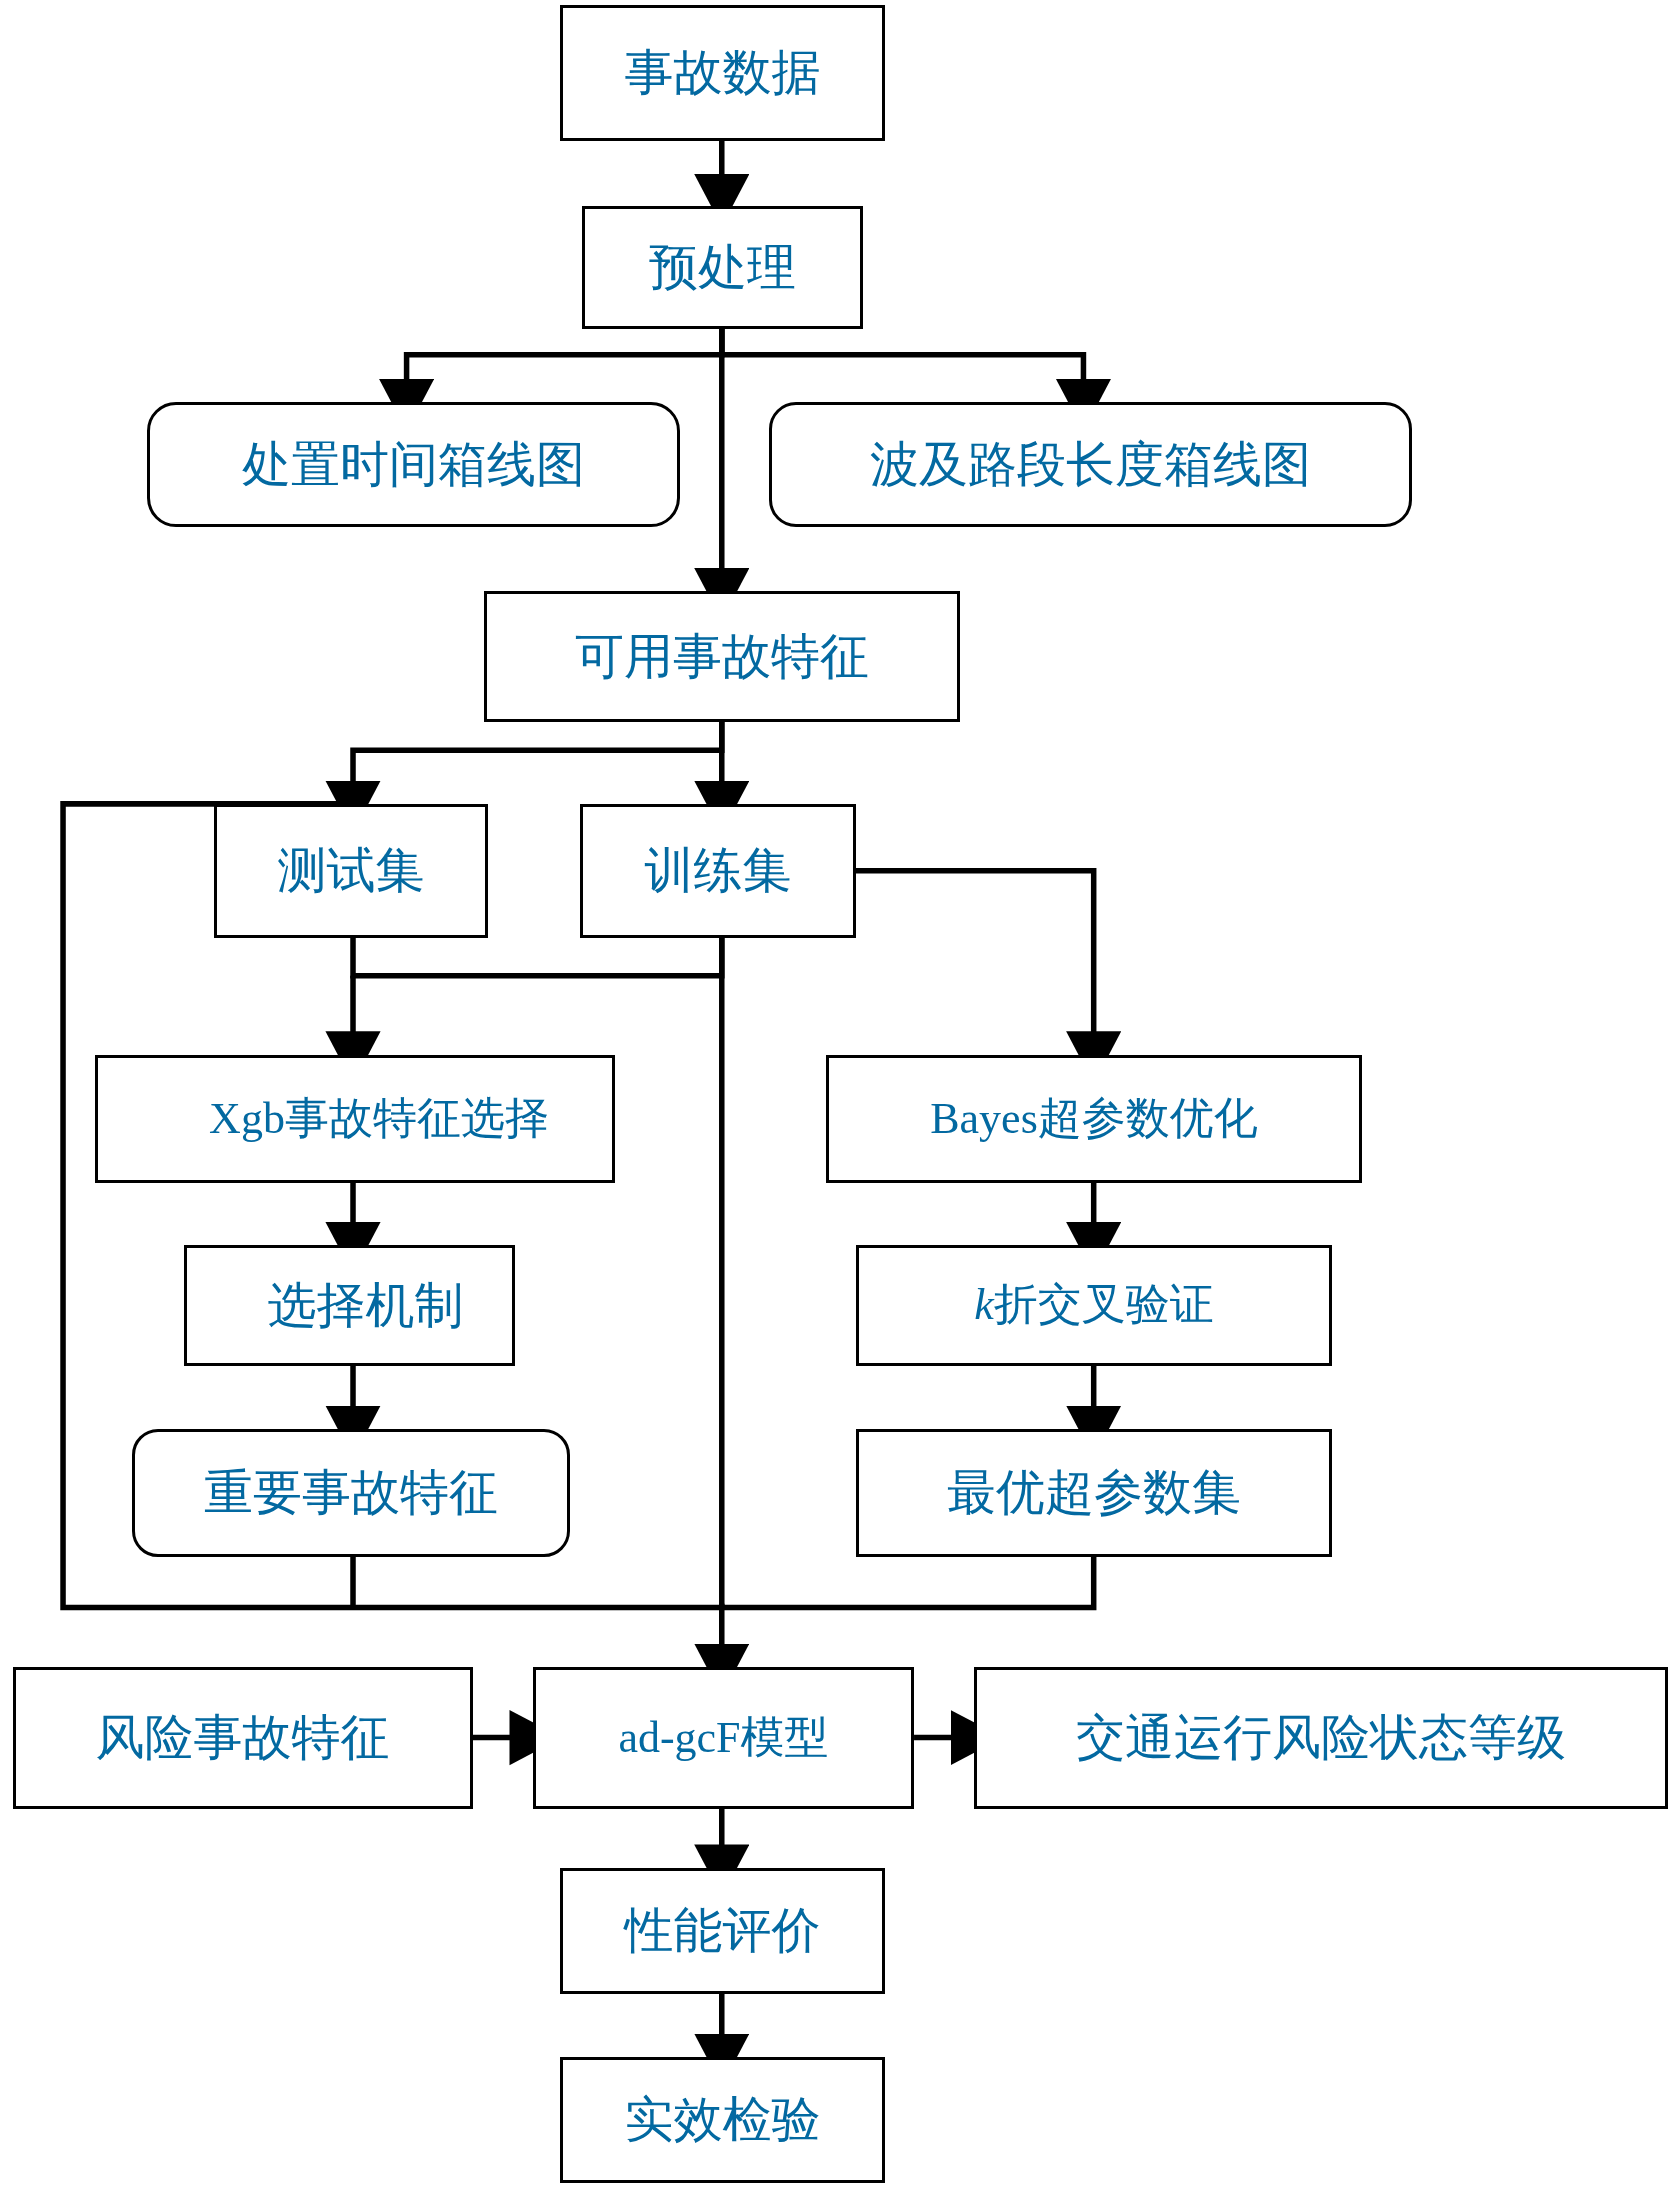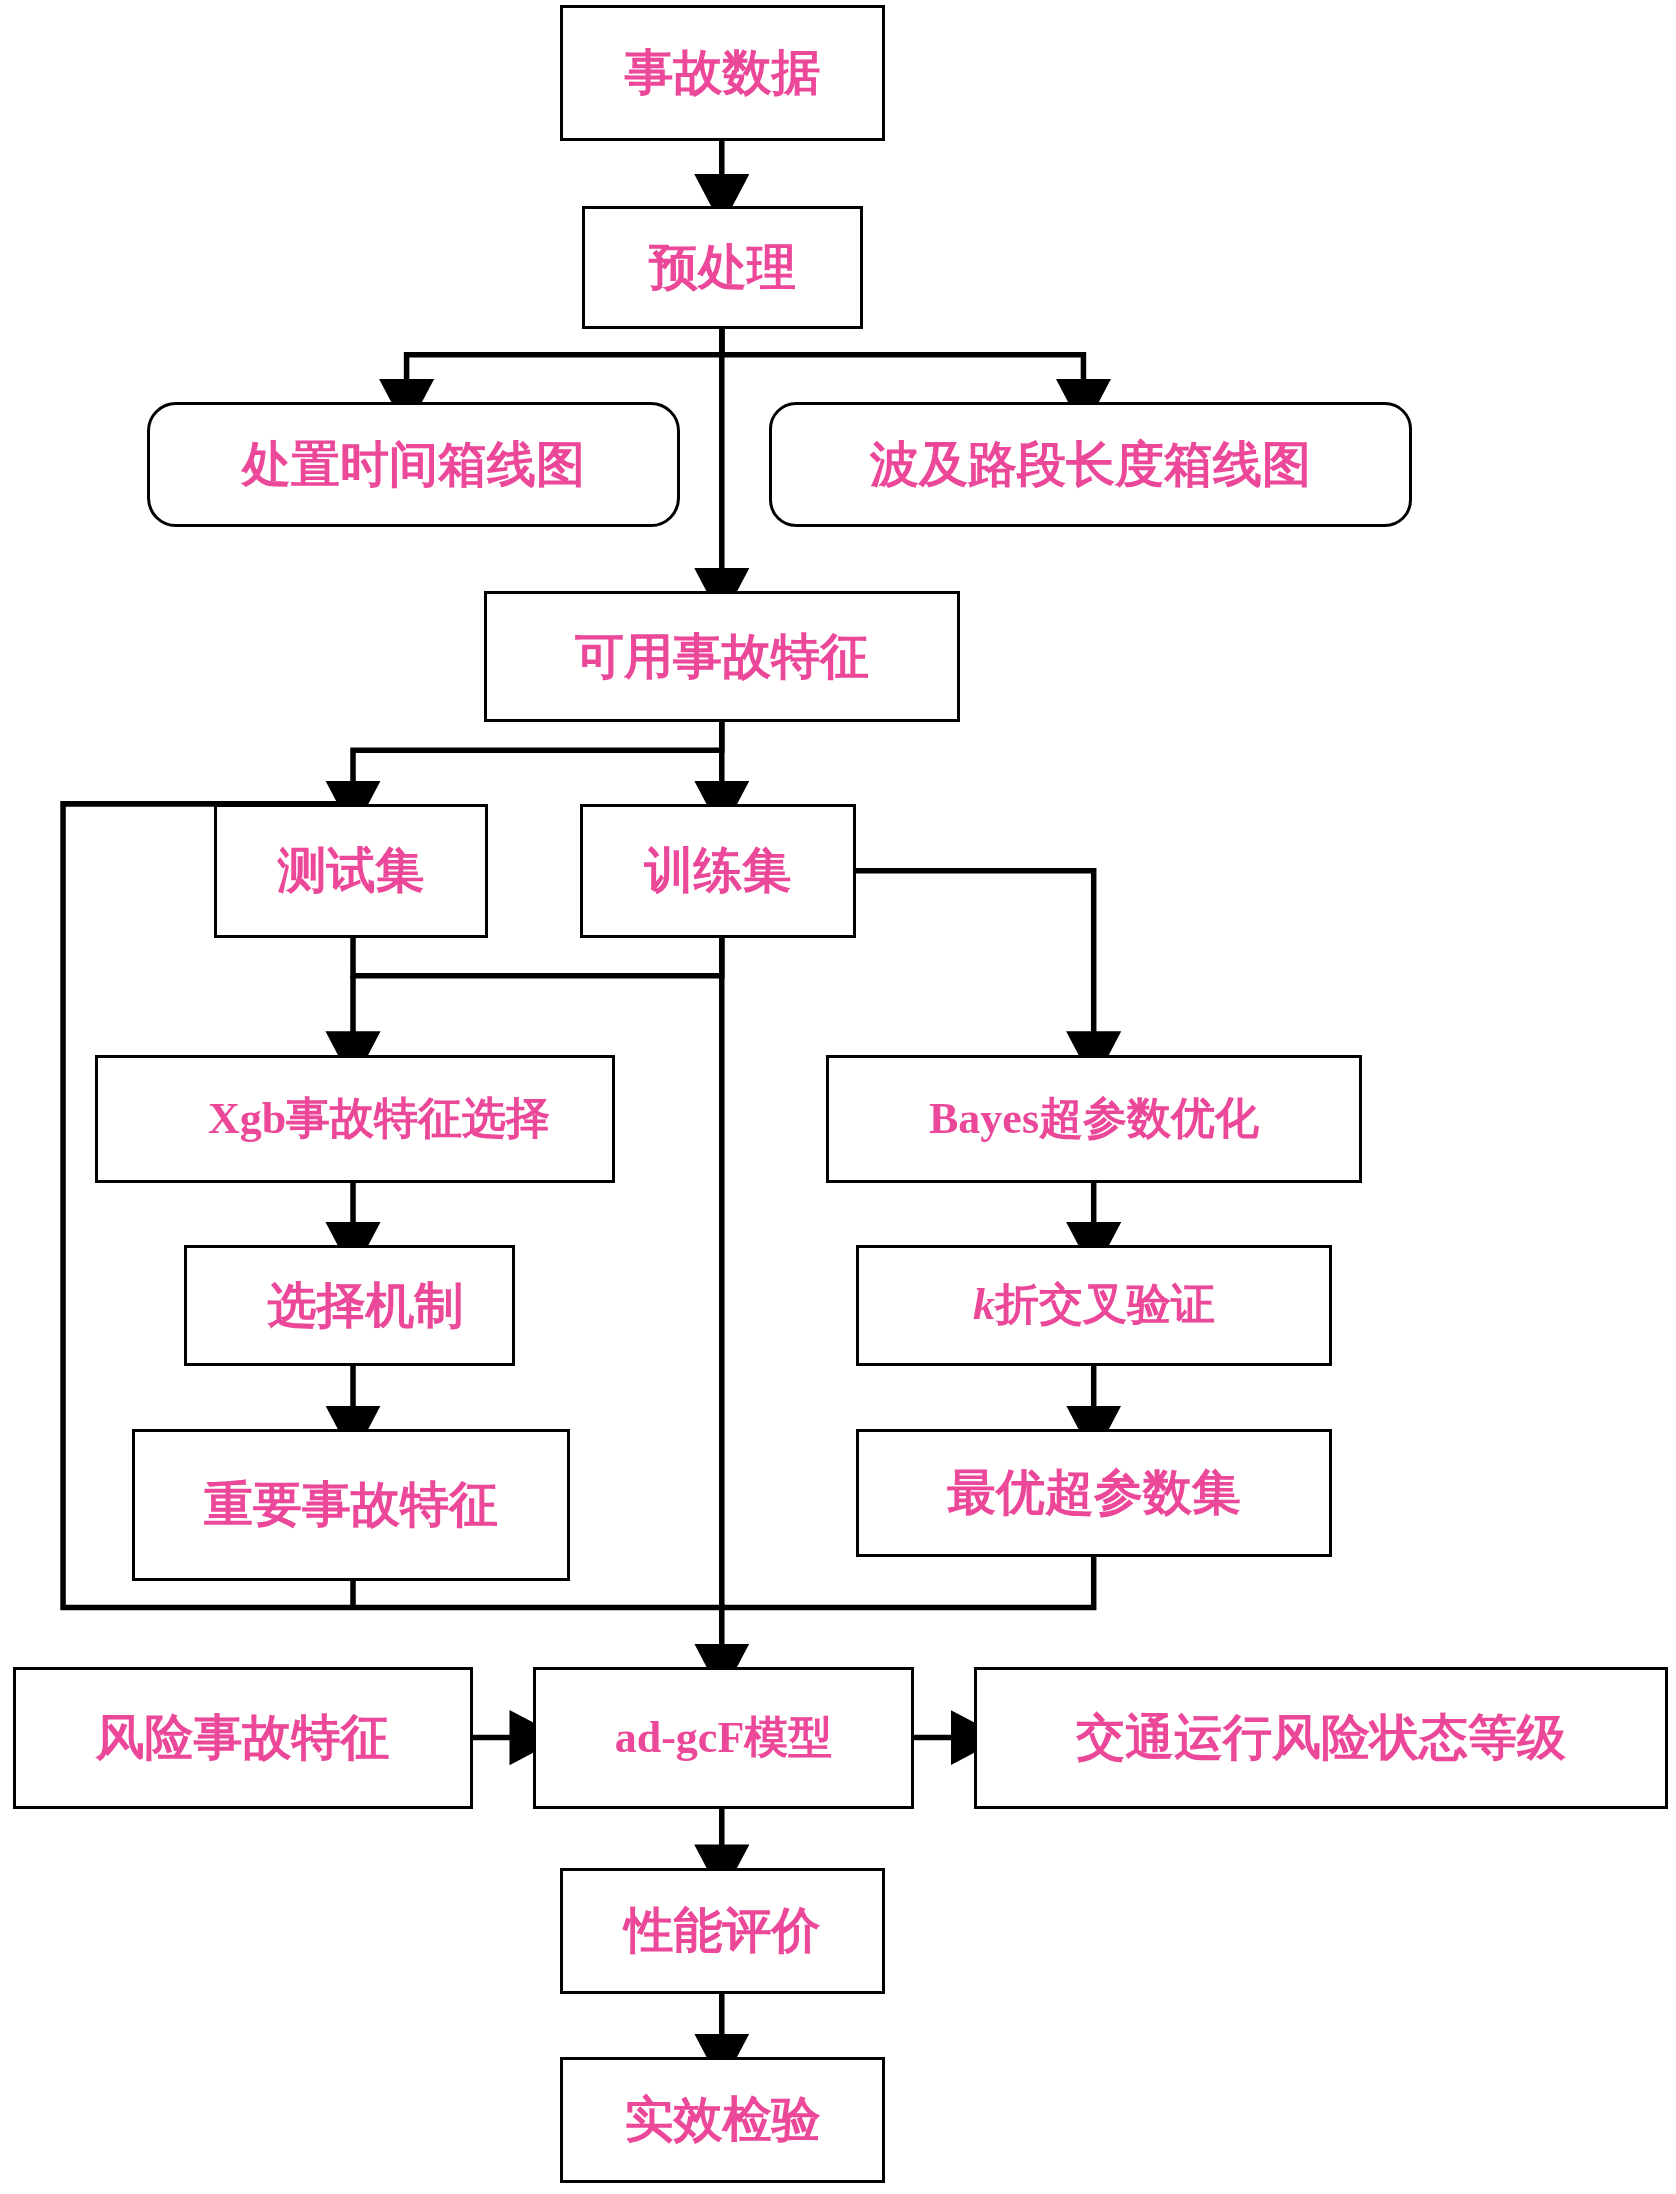--- a/index.html
+++ b/index.html
@@ -27,24 +27,23 @@
   }
   .node {
     position: absolute;
     box-sizing: border-box;
     border: 3.2px solid #000000;
     background: #ffffff;
     display: flex;
     align-items: center;
     justify-content: center;
     text-align: center;
-    color: #ec4899;
+    color: #0369a1;
     line-height: 1.1;
     white-space: nowrap;
-    font-weight: bold;
   }
   .node .lbl {
     display: block;
     padding: 0 4.7px;
   }
   .fs-big   { font-size: 49px; }
   .fs-med   { font-size: 44px; }
   .italic-k { font-style: italic; }
 </style>
 </head>
@@ -142,21 +141,21 @@
   </div>
 
   <div class="node fs-big" style="left:184px; top:1245px; width:331px; height:121px;padding-left:32px;">
     <span class="lbl">选择机制</span>
   </div>
 
   <div class="node fs-med" style="left:856px; top:1245px; width:476px; height:121px;">
     <span class="lbl"><span class="italic-k">k</span><span>折交叉验证</span></span>
   </div>
 
-  <div class="node fs-big" style="left:132px; top:1429px; width:438px; height:152px;">
+  <div class="node fs-big" style="left:132px; top:1429px; width:438px; height:128px;border-radius:26px;">
     <span class="lbl">重要事故特征</span>
   </div>
 
   <div class="node fs-big" style="left:856px; top:1429px; width:476px; height:128px;">
     <span class="lbl">最优超参数集</span>
   </div>
 
   <div class="node fs-big" style="left:12.6px; top:1667px; width:460px; height:142px;">
     <span class="lbl">风险事故特征</span>
   </div>

